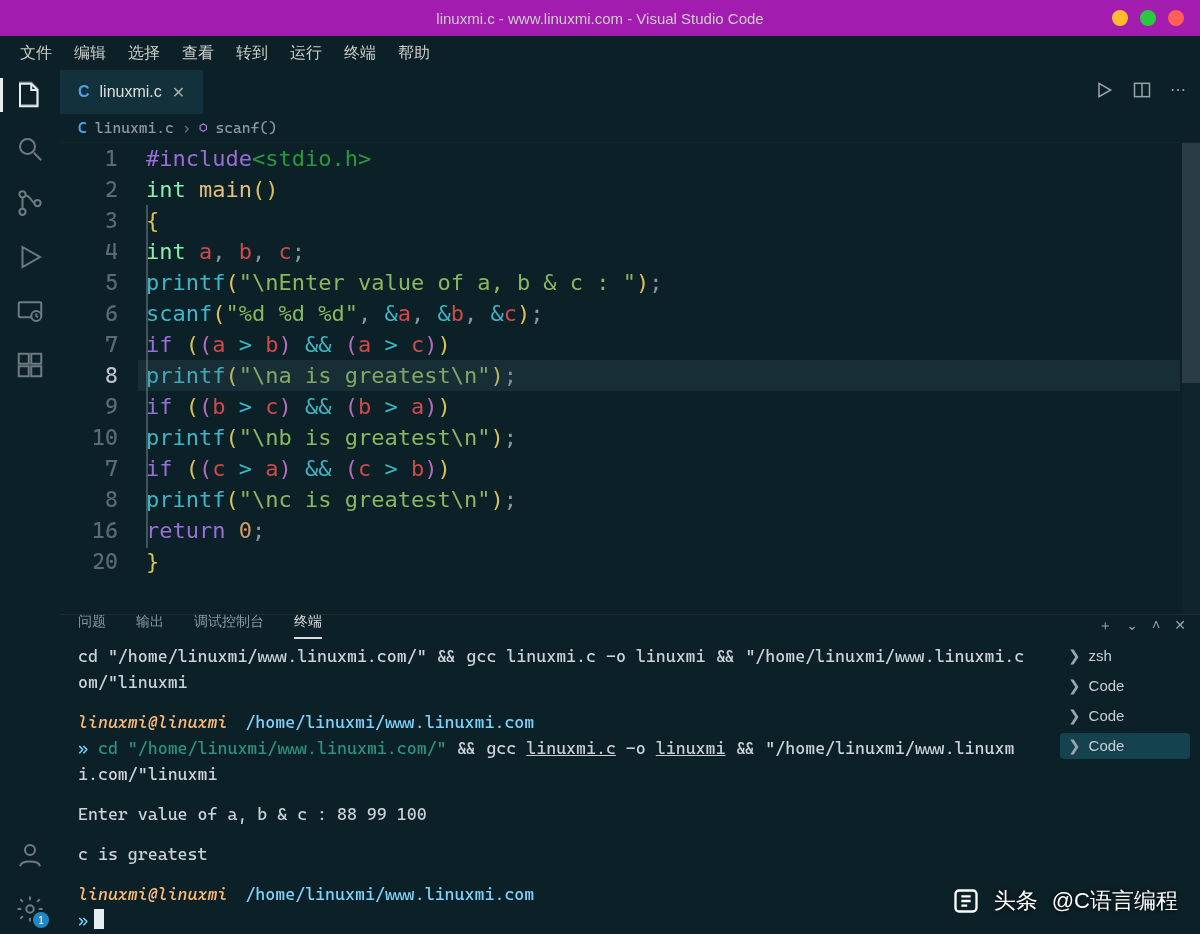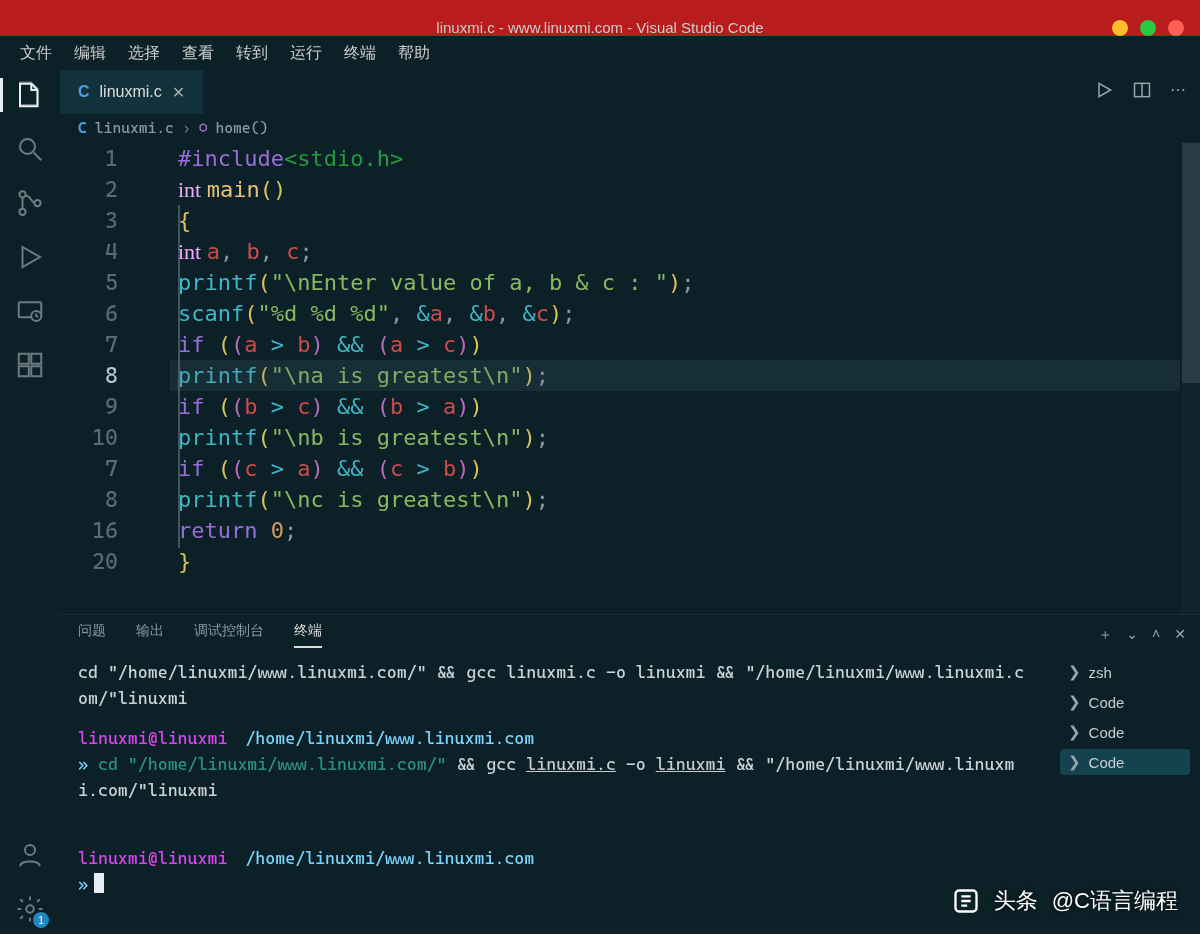--- a/index.html
+++ b/index.html
@@ -6,21 +6,21 @@
     body {
       width: 1200px; height: 934px;
       background: #0b2027; color: #abb2bf;
       font-family: "Segoe UI", "Microsoft YaHei", sans-serif;
       overflow: hidden; position: relative;
     }
     .mono { font-family: "Cascadia Code", Consolas, monospace; }
 
     
     .titlebar {
-      height: 36px; background: #b91c1c; display: flex; align-items: flex-end;
+      height: 36px; background: #a21caf; display: flex; align-items: center;
       justify-content: center; position: relative; padding: 0 16px;
     }
     .titlebar-title { color: #ccc; font-size: 15px; }
     .traffic { position: absolute; right: 16px; display: flex; gap: 12px; }
     .traffic span { width: 16px; height: 16px; border-radius: 50%; display: block; }
     .tl-min { background: #ffbd2e; } .tl-max { background: #28c940; } .tl-close { background: #ff5f57; }
 
     
     .menubar {
       height: 34px; background: #0b2027; display: flex; gap: 22px;
@@ -78,21 +78,21 @@
     .sym-ico { color: #b084e8; }
 
     
     .editor {
       flex: 1; display: flex; font-size: 22px; line-height: 31px;
       padding-left: 0; position: relative; overflow: hidden;
       border-top: 1px solid rgba(255,255,255,0.03);
     }
     .gutter { width: 86px; text-align: right; color: #5a6b74; padding-right: 28px; user-select: none; }
     .gutter .cur { color: #b9c5cc; }
-    .code { flex: 1; position: relative; margin-left: 32px; }
+    .code { flex: 1; position: relative; }
     .code pre { margin: 0; white-space: pre; }
     .guide {
       position: absolute; left: 0; top: 62px; width: 2px; height: 343px;
       background: #7a8891; opacity: 0.5;
     }
     .current-line {
       position: absolute; left: -8px; right: 20px; top: 217px; height: 31px;
       background: rgba(80,110,130,0.18);
     }
     .minimap-scroll {
@@ -102,21 +102,21 @@
     .minimap-scroll .thumb {
       position: absolute; top: 0; width: 100%; height: 240px;
       background: rgba(200,210,220,0.15);
     }
 
     
     .kw { color: #9b6dd7; }
     .fn { color: #3fb6c7; }
     .fn2 { color: #e5c07b; }
     .inc { color: #269b3d; font-weight: 500; }
-    .type { color: #f0abfc; font-family: Liberation Serif, serif; }
+    .type { color: #86efac; }
     .id { color: #cf4b4b; }
     .op { color: #3fb6c7; }
     .paren { color: #d9c25a; }
     .paren2 { color: #b76bbd; }
     .num { color: #d19a66; }
     .str { color: #8ab85f; }
     .pun { color: #8b97a1; }
     .brace { color: #d9c25a; }
 
     
@@ -133,21 +133,21 @@
     .ptab.active { color: #ddd; border-bottom: 2px solid #ddd; }
     .pactions { display: flex; gap: 14px; color: #9aa4ab; }
     .pactions span { cursor: pointer; }
 
     .panel-body { flex: 1; display: flex; }
     .terminal {
       flex: 1; font-size: 17px; line-height: 26px; padding: 4px 18px;
       color: #cbd2d9; overflow: hidden;
     }
     .terminal .path { color: #7dd3fc; }
-    .terminal .prompt-u { color: #d946ef; }
+    .terminal .prompt-u { color: #fdba74; font-style: italic; }
     .terminal .cmd { color: #2b927d; }
     .terminal .link { text-decoration: underline; color: #c7cdd3; }
     .terminal .cursor {
       display: inline-block; width: 10px; height: 20px; background: #e6edf3;
       vertical-align: -3px; margin-left: 6px;
     }
     .panel-side {
       width: 150px; padding: 4px 10px 0 10px; display: flex; flex-direction: column; gap: 4px;
       font-size: 15px; color: #c7cdd3;
     }
@@ -276,21 +276,21 @@
         </span>
         <span>⋯</span>
       </div>
     </div>
 
     <div class="breadcrumbs mono">
       <span class="c-ico">C</span>
       <span>linuxmi.c</span>
       <span class="crumb-sep">›</span>
       <span class="sym-ico">⬡</span>
-      <span>home()</span>
+      <span>scanf()</span>
     </div>
 
     <div class="editor mono">
       <div class="gutter" id="gutter">
           <div>1</div>
           <div>2</div>
           <div>3</div>
           <div>4</div>
           <div>5</div>
           <div>6</div>
@@ -334,21 +334,23 @@
           <div style="height:14px"></div>
           <div>
             <span class="prompt-u">linuxmi@linuxmi</span>
             <span class="path" style="margin-left:8px">/home/linuxmi/www.linuxmi.com</span>
           </div>
           <div style="word-break:break-all">
             <span class="path">» </span>
             <span class="cmd">cd </span><span class="cmd">"/home/linuxmi/www.linuxmi.com/"</span><span> &amp;&amp; gcc </span><span class="link">linuxmi.c</span><span> -o </span><span class="link">linuxmi</span><span> &amp;&amp; "/home/linuxmi/www.linuxmi.com/"linuxmi</span>
           </div>
           <div style="height:14px"></div>
+          <div>Enter value of a, b &amp; c : 88 99 100</div>
           <div style="height:14px"></div>
+          <div>c is greatest</div>
           <div style="height:14px"></div>
           <div>
             <span class="prompt-u">linuxmi@linuxmi</span>
             <span class="path" style="margin-left:8px">/home/linuxmi/www.linuxmi.com</span>
           </div>
           <div>
             <span class="path">»</span><span class="cursor"></span>
           </div>
         </div>
         <div class="panel-side" id="termlist">

